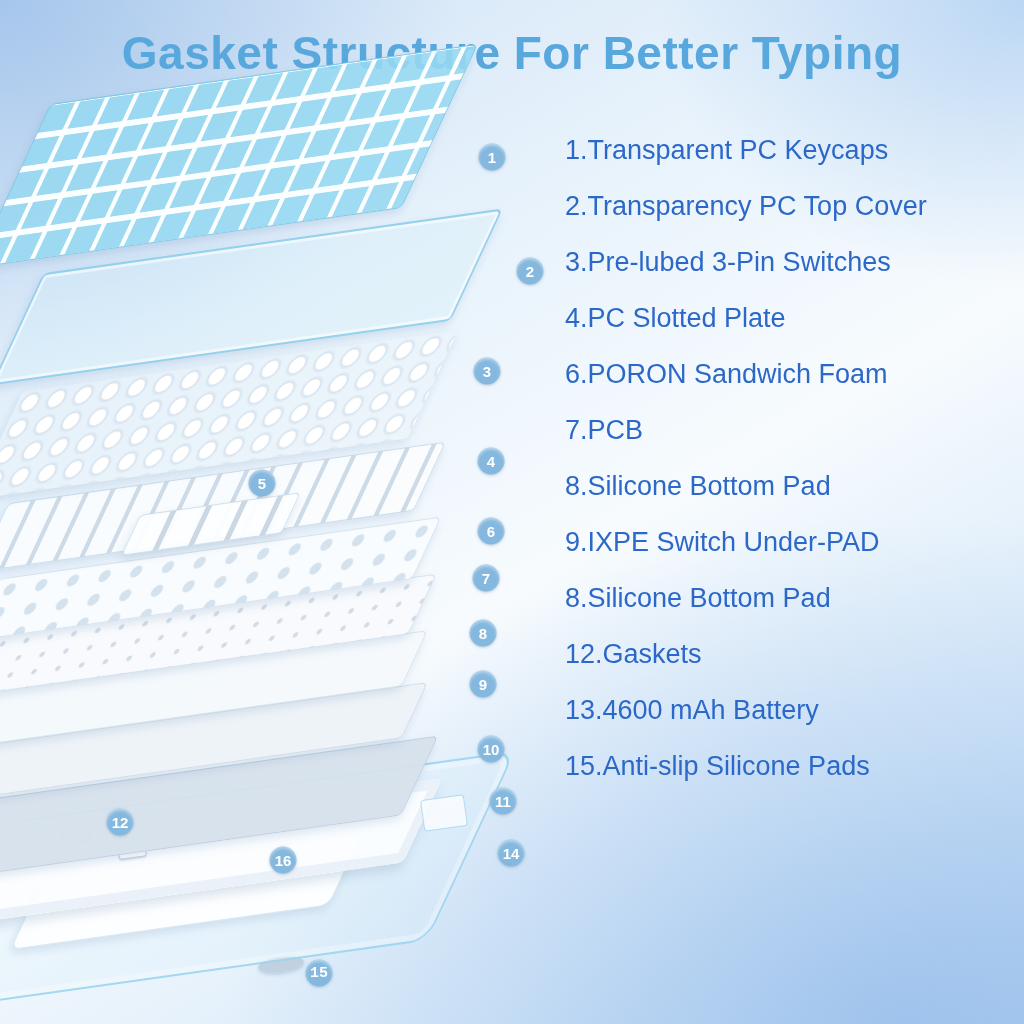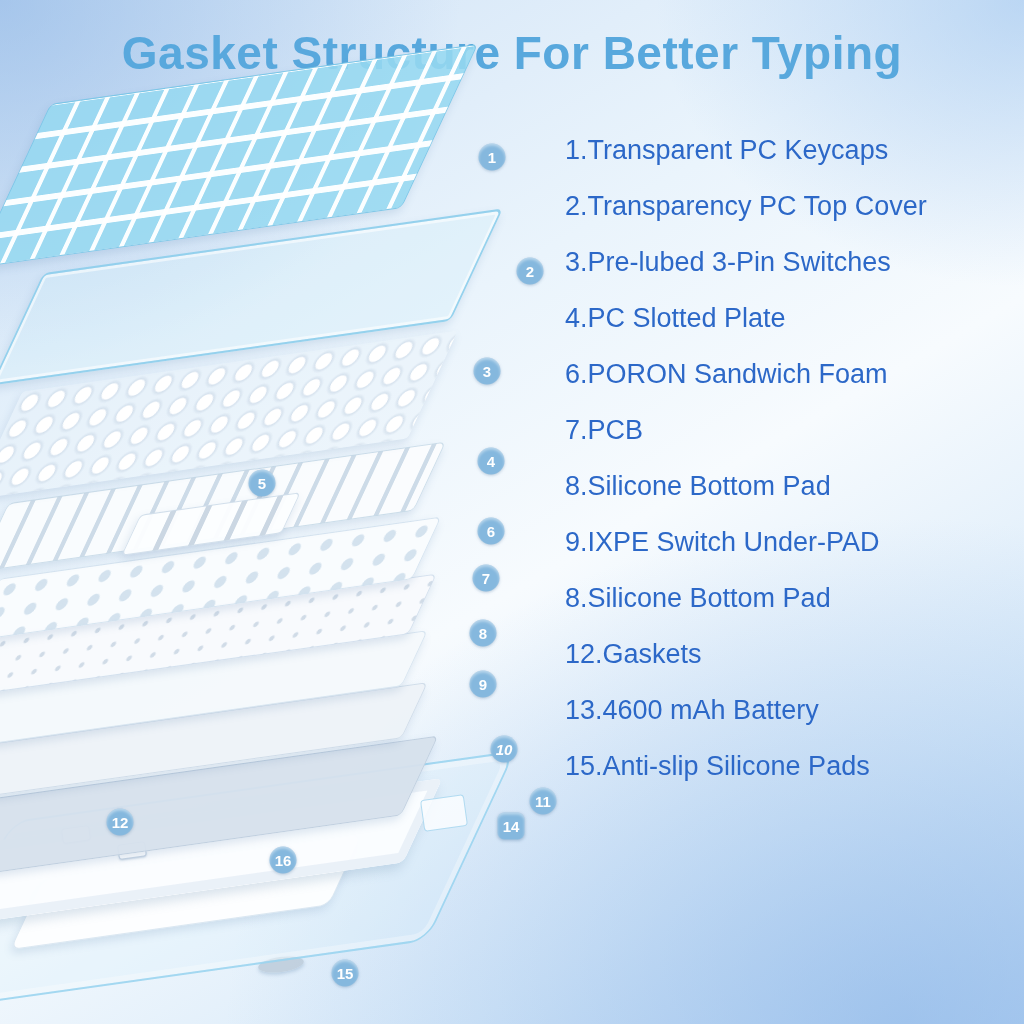--- a/index.html
+++ b/index.html
@@ -174,19 +174,19 @@
 <div class="badge-layer">
     <div class="badge" style="left: 492px; top: 157px;">1</div>
     <div class="badge" style="left: 530px; top: 271px;">2</div>
     <div class="badge" style="left: 487px; top: 371px;">3</div>
     <div class="badge" style="left: 491px; top: 461px;">4</div>
     <div class="badge" style="left: 262px; top: 483px;">5</div>
     <div class="badge" style="left: 491px; top: 531px;">6</div>
     <div class="badge" style="left: 486px; top: 578px;">7</div>
     <div class="badge" style="left: 483px; top: 633px;">8</div>
     <div class="badge" style="left: 483px; top: 684px;">9</div>
-    <div class="badge" style="left: 504px; top: 749px; font-style: italic;">10</div>
-    <div class="badge" style="left: 503px; top: 801px; margin-left: 40px;">11</div>
+    <div class="badge" style="left: 491px; top: 749px;">10</div>
+    <div class="badge" style="left: 503px; top: 801px;">11</div>
     <div class="badge" style="left: 120px; top: 822px;">12</div>
     <div class="badge" style="left: 283px; top: 860px;">16</div>
-    <div class="badge" style="left: 511px; top: 826px; border-radius: 7px;">14</div>
-    <div class="badge" style="left: 345px; top: 973px;">15</div>
+    <div class="badge" style="left: 511px; top: 853px;">14</div>
+    <div class="badge" style="left: 319px; top: 973px; font-family: Liberation Mono, monospace;">15</div>
   </div>
 
 </body></html>

